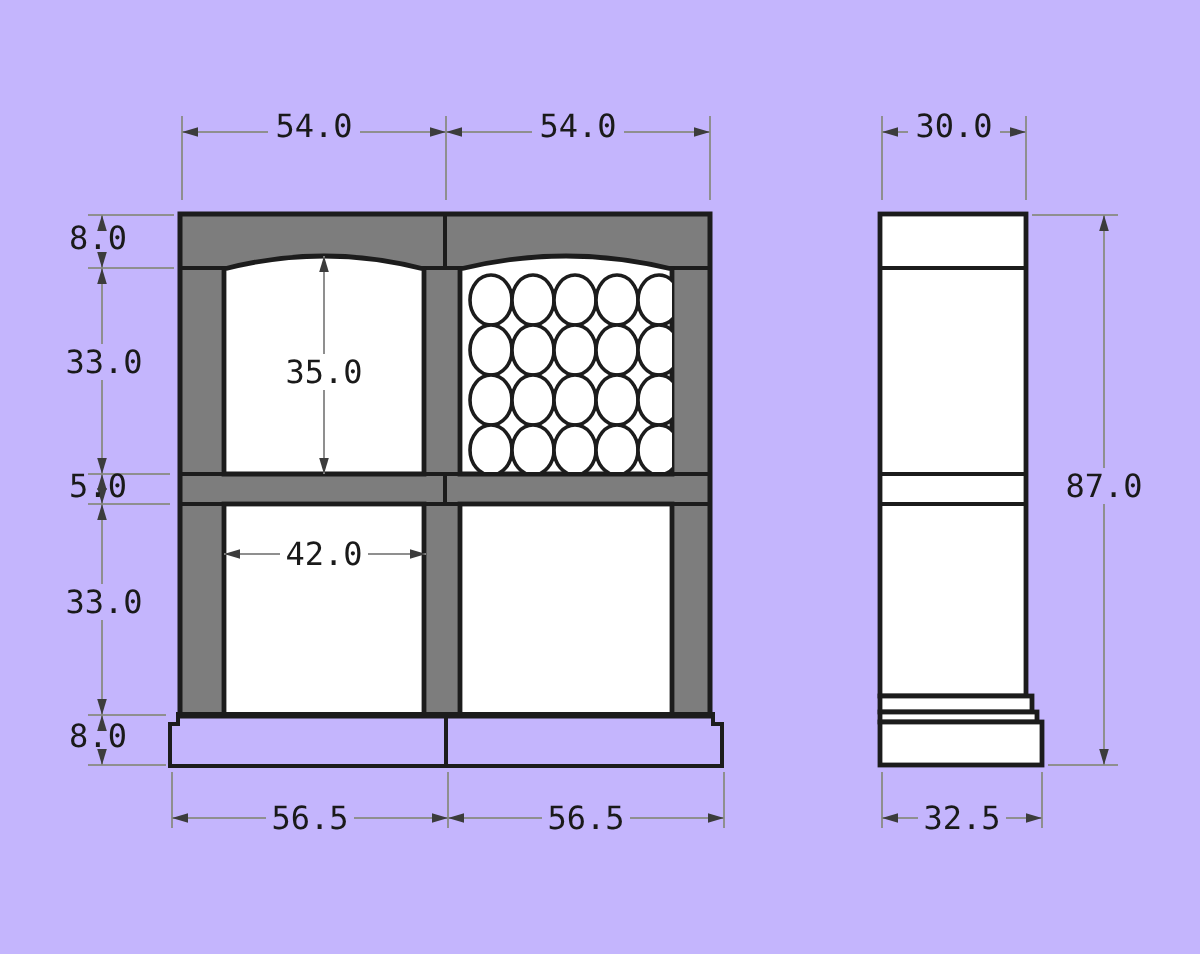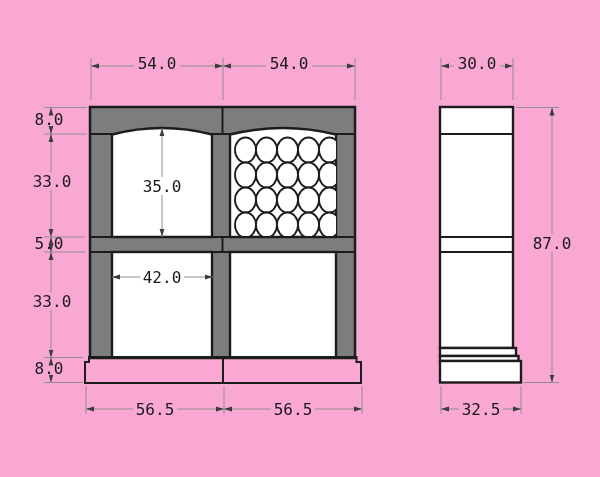--- a/index.html
+++ b/index.html
@@ -1,16 +1,16 @@
 <!DOCTYPE html>
 <html><head>
 <meta charset="utf-8">
 <style>
   html,body{margin:0;padding:0;background:#ffffff;}
-  .canvas{position:relative;width:600px;height:477px;background:#f9a8d4;overflow:hidden;
+  .canvas{position:relative;width:600px;height:477px;background:#c4b5fd;overflow:hidden;
           font-family:"DejaVu Sans Mono","Liberation Mono",monospace;}
   svg{display:block;}
   .white-shape{fill:#ffffff;stroke:#1c1c1c;stroke-width:2.4;}
   .outline25{stroke:#1c1c1c;stroke-width:2.5;}
   .edge2{stroke:#1c1c1c;stroke-width:2;fill:none;}
   .bottle{fill:#ffffff;stroke:#1c1c1c;stroke-width:1.8;}
   .ext{stroke:#8f8f8f;stroke-width:1;fill:none;}
   .dseg{stroke:#8f8f8f;stroke-width:1;fill:none;}
   .dms{marker-start:url(#arw);}
   .dme{marker-end:url(#arw);}

